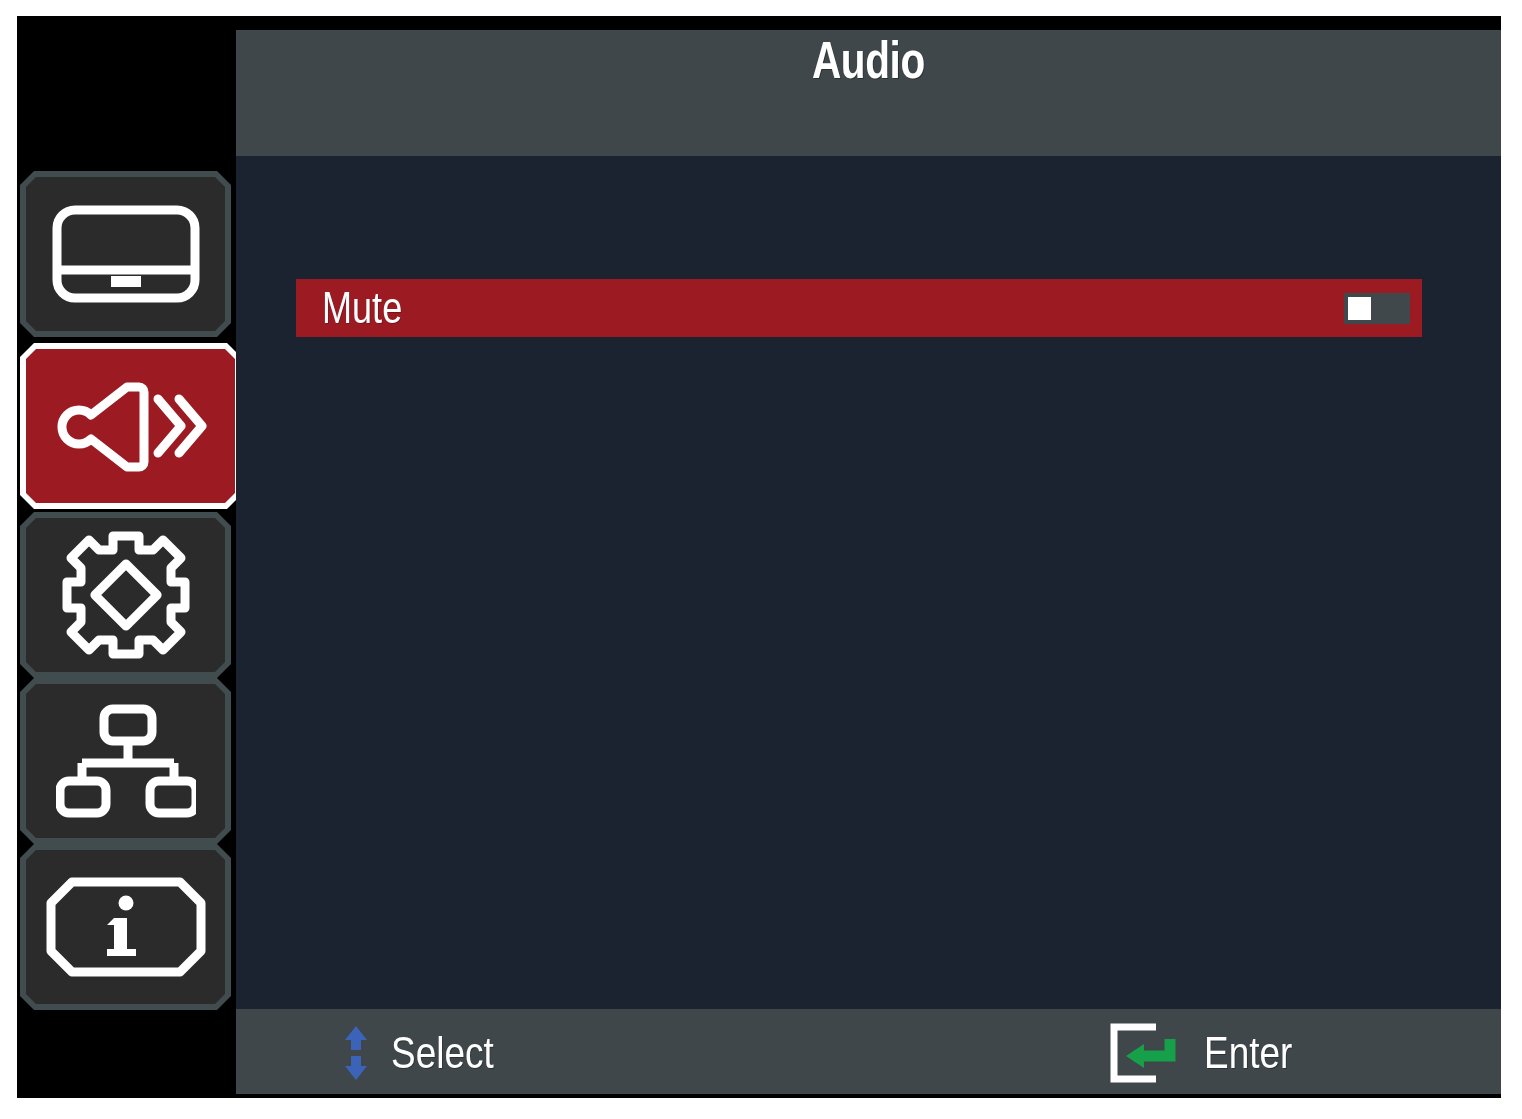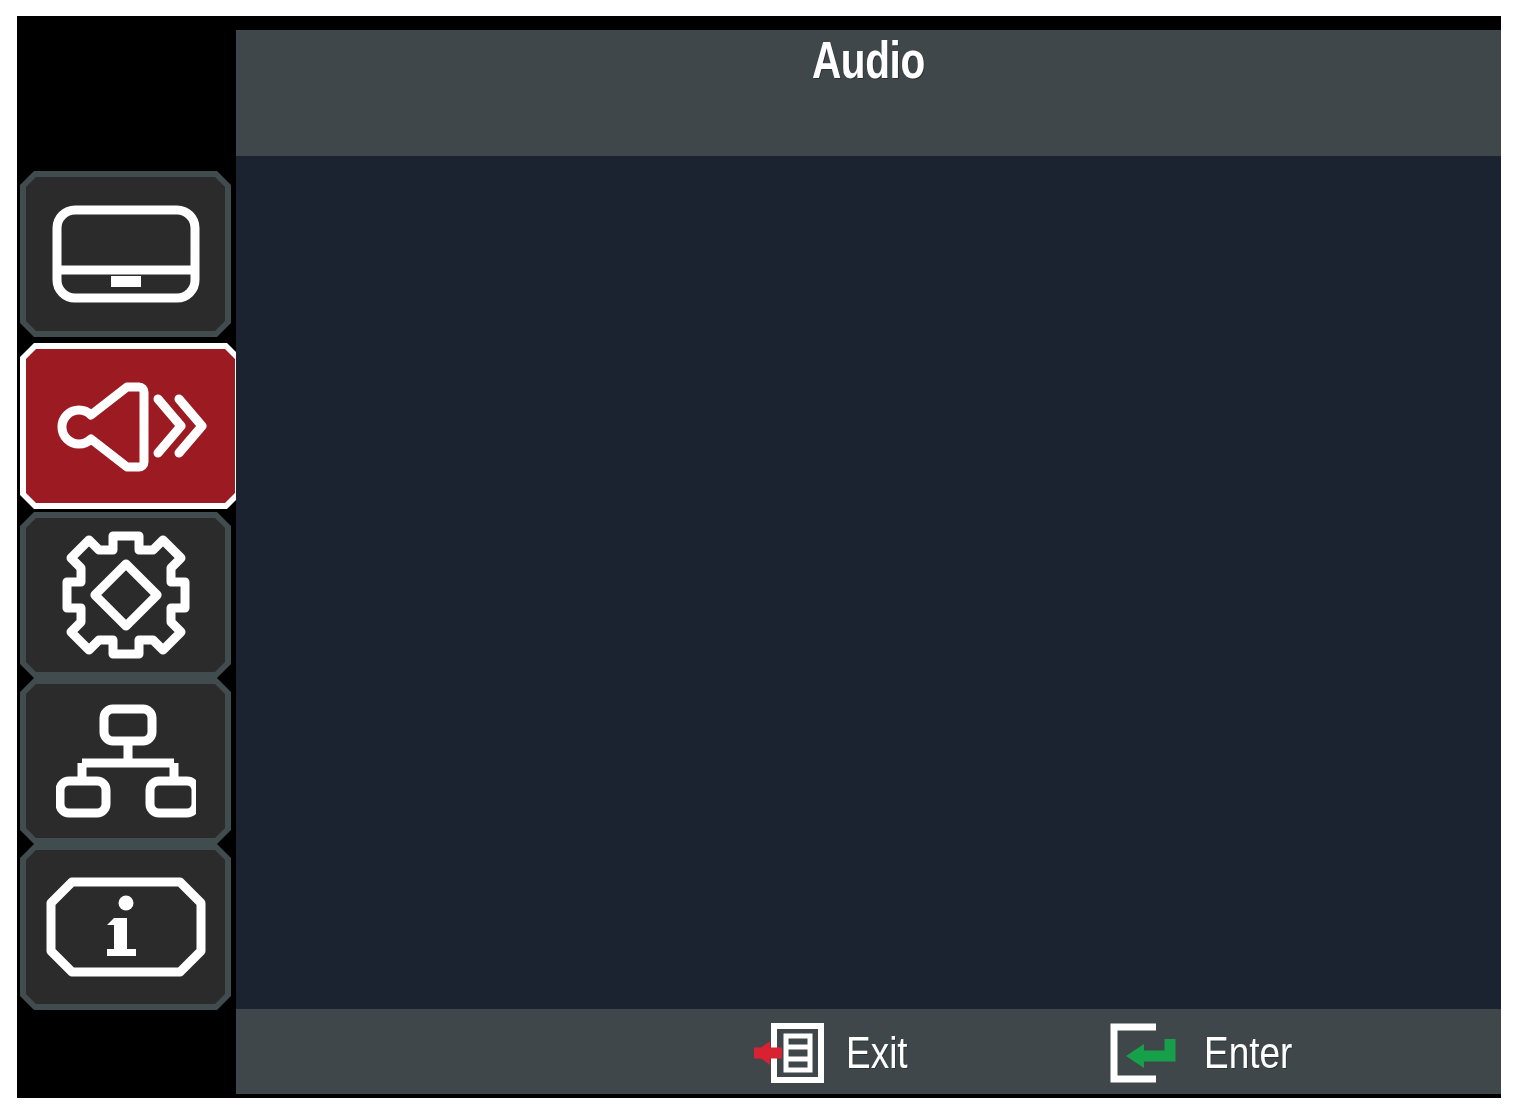--- a/index.html
+++ b/index.html
@@ -198,41 +198,43 @@
 
   </div>
 
   <div class="header">
     <div class="header-title">Audio</div>
   </div>
 
   <div class="content">
     <div class="menu">
 
+      <div class="menu-row highlight">
+        <span class="menu-label">Mute</span>
+        <span class="toggle">
+          <span class="knob"></span>
+        </span>
+      </div>
 
 
     </div>
   </div>
 
   <div class="footer">
 
-
-    <div class="hint hint-exit">
+    <div class="hint hint-select">
       <span class="hint-icon">
-        <svg width="72" height="60" viewBox="0 0 72 60">
-          <rect x="22" y="3" width="47" height="54" fill="none" stroke="#ffffff" stroke-width="6"></rect>
-          <rect x="34" y="13" width="24" height="34" fill="none" stroke="#ffffff" stroke-width="5"></rect>
-          <line x1="34" y1="24" x2="58" y2="24" stroke="#ffffff" stroke-width="5"></line>
-          <line x1="34" y1="36" x2="58" y2="36" stroke="#ffffff" stroke-width="5"></line>
-          <path d="M30 30 L2 30" stroke="#d92231" stroke-width="11"></path>
-          <polygon points="2,30 18,18 18,42" fill="#d92231"></polygon>
+        <svg width="26" height="56" viewBox="0 0 26 56">
+          <polygon points="13,1 24,15 18,15 18,25 8,25 8,15 2,15" fill="#3b63b8"></polygon>
+          <polygon points="13,55 24,41 18,41 18,31 8,31 8,41 2,41" fill="#3b63b8"></polygon>
         </svg>
       </span>
-      <span class="hint-label">Exit</span>
-    </div>
+      <span class="hint-label">Select</span>
+    </div>
+
 
     <div class="hint hint-enter">
       <span class="hint-icon">
         <svg width="74" height="60" viewBox="0 0 74 60">
           <polyline points="48,4 6,4 6,56 48,56" fill="none" stroke="#ffffff" stroke-width="7"></polyline>
           <path d="M62 16 L62 33 L26 33" fill="none" stroke="#17a04a" stroke-width="11" stroke-linejoin="miter"></path>
           <polygon points="18,33 36,21 36,45" fill="#17a04a"></polygon>
         </svg>
       </span>
       <span class="hint-label">Enter</span>

